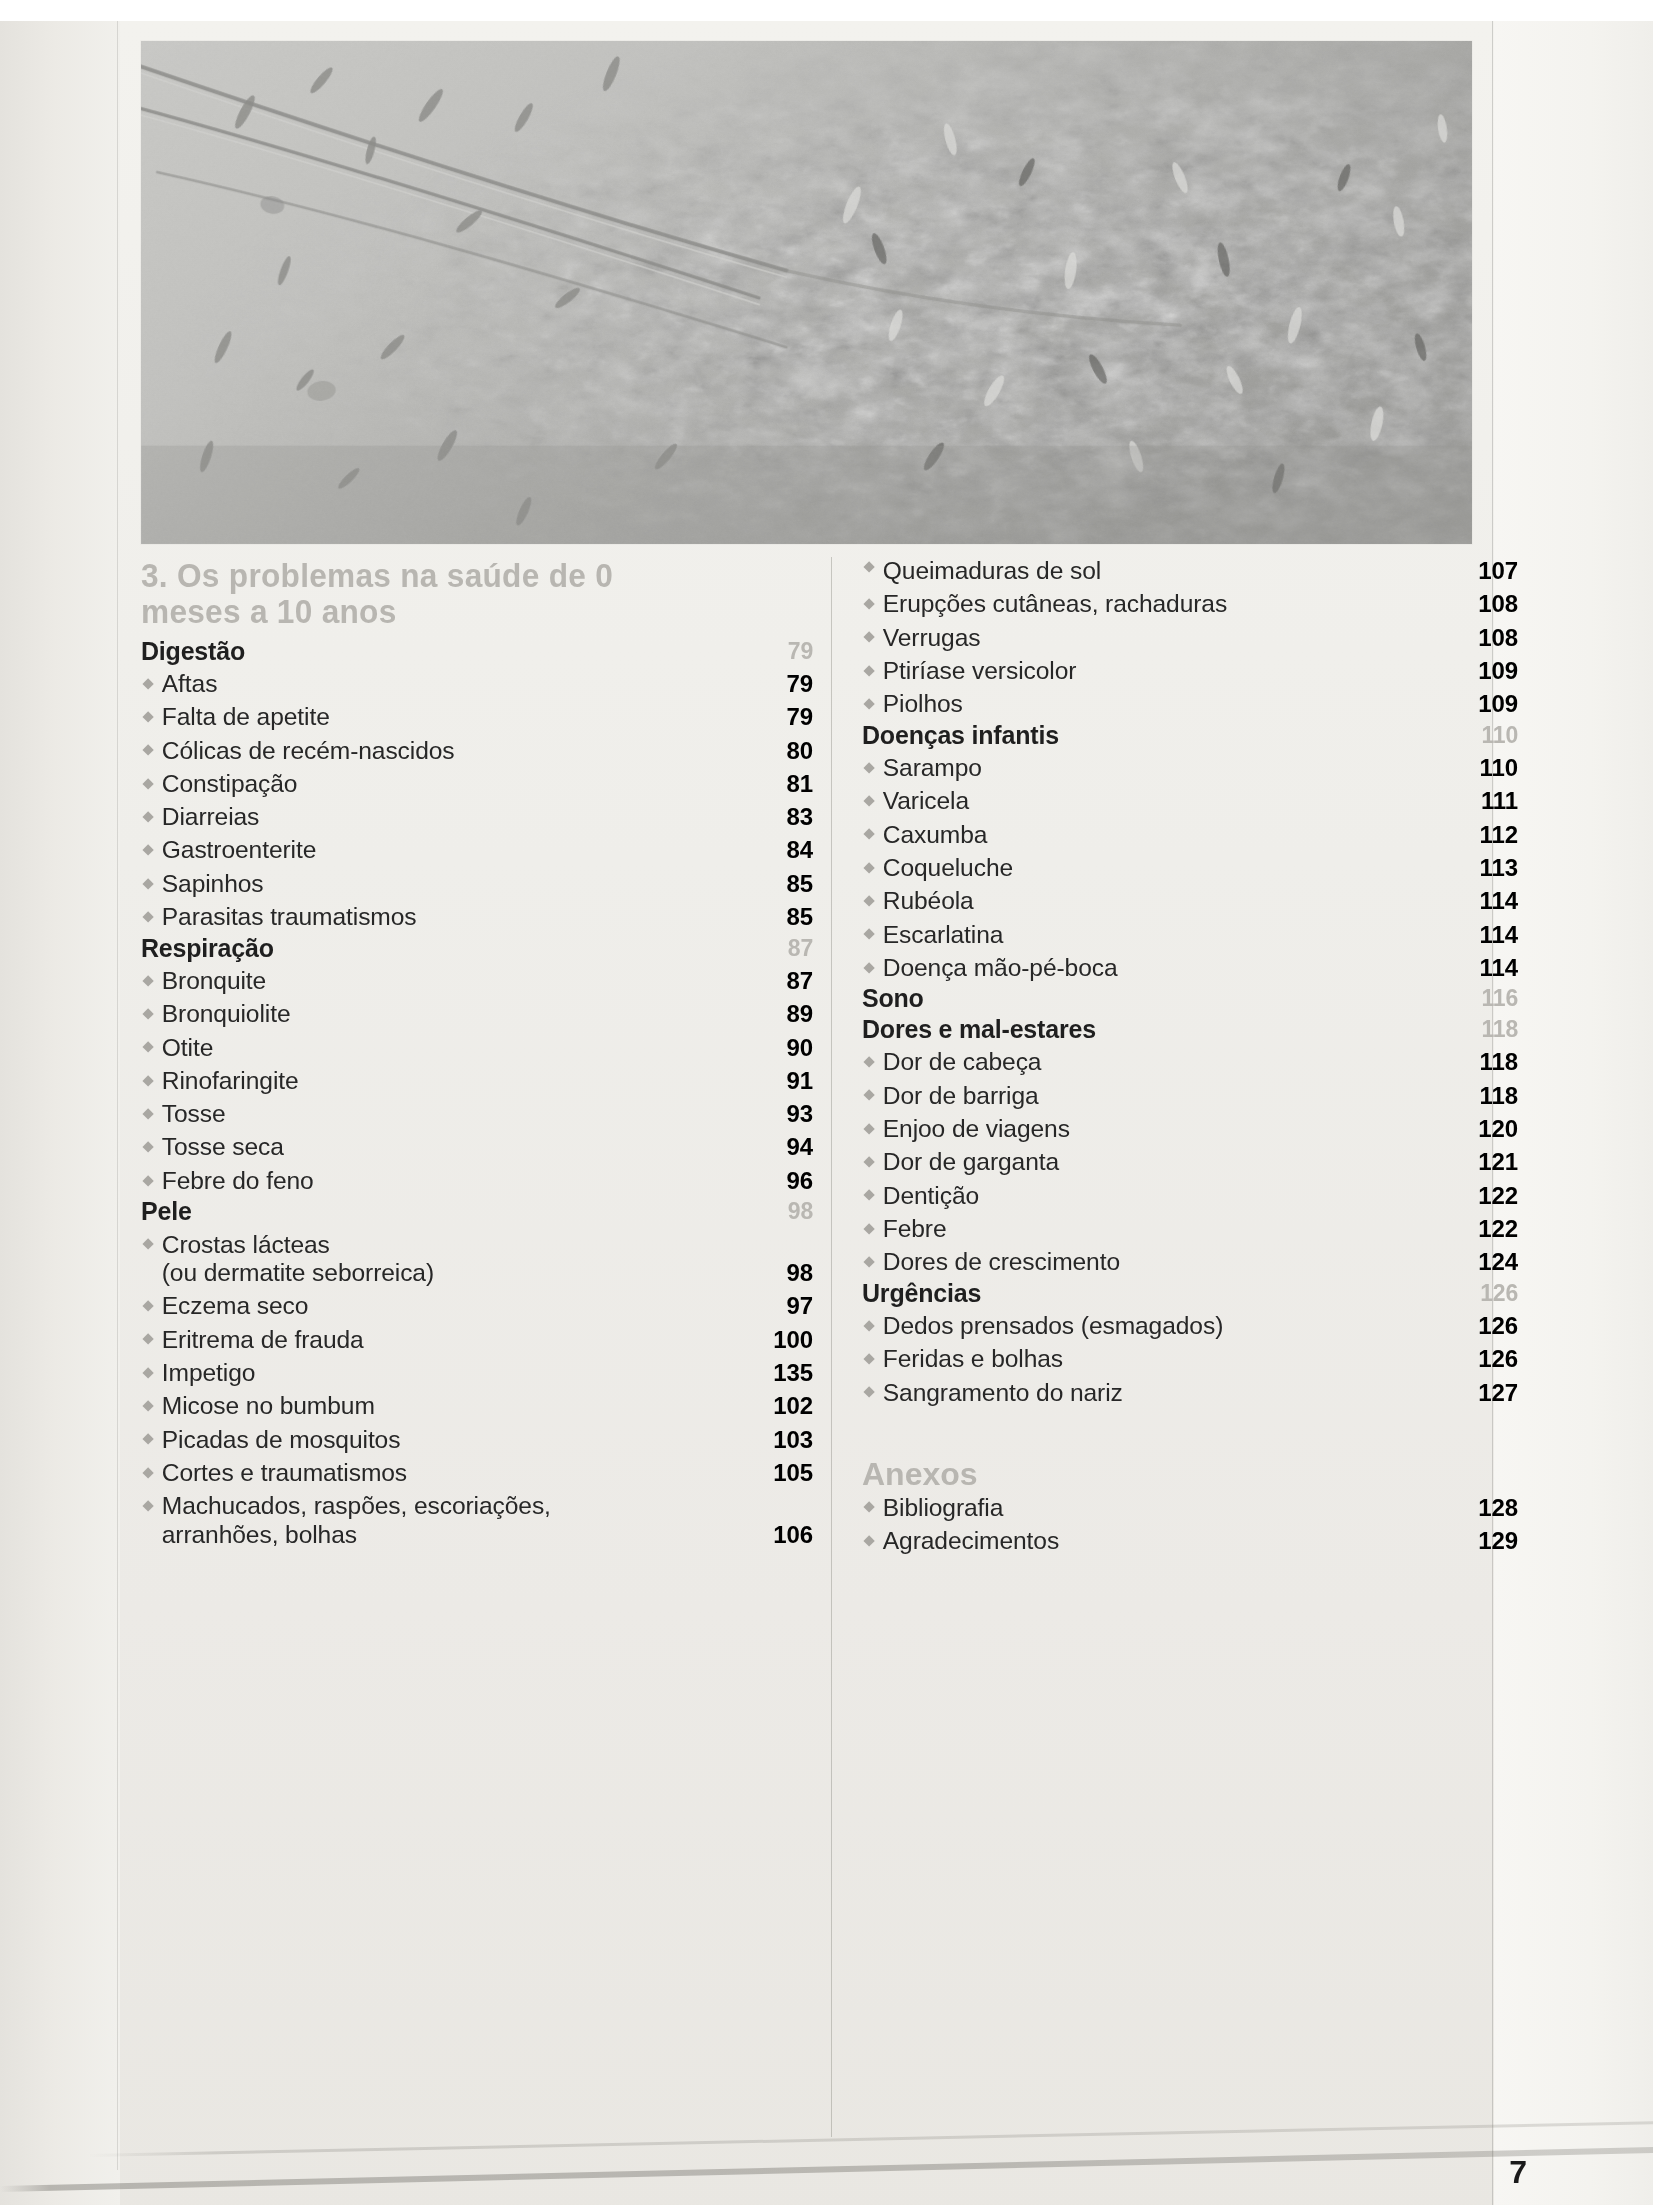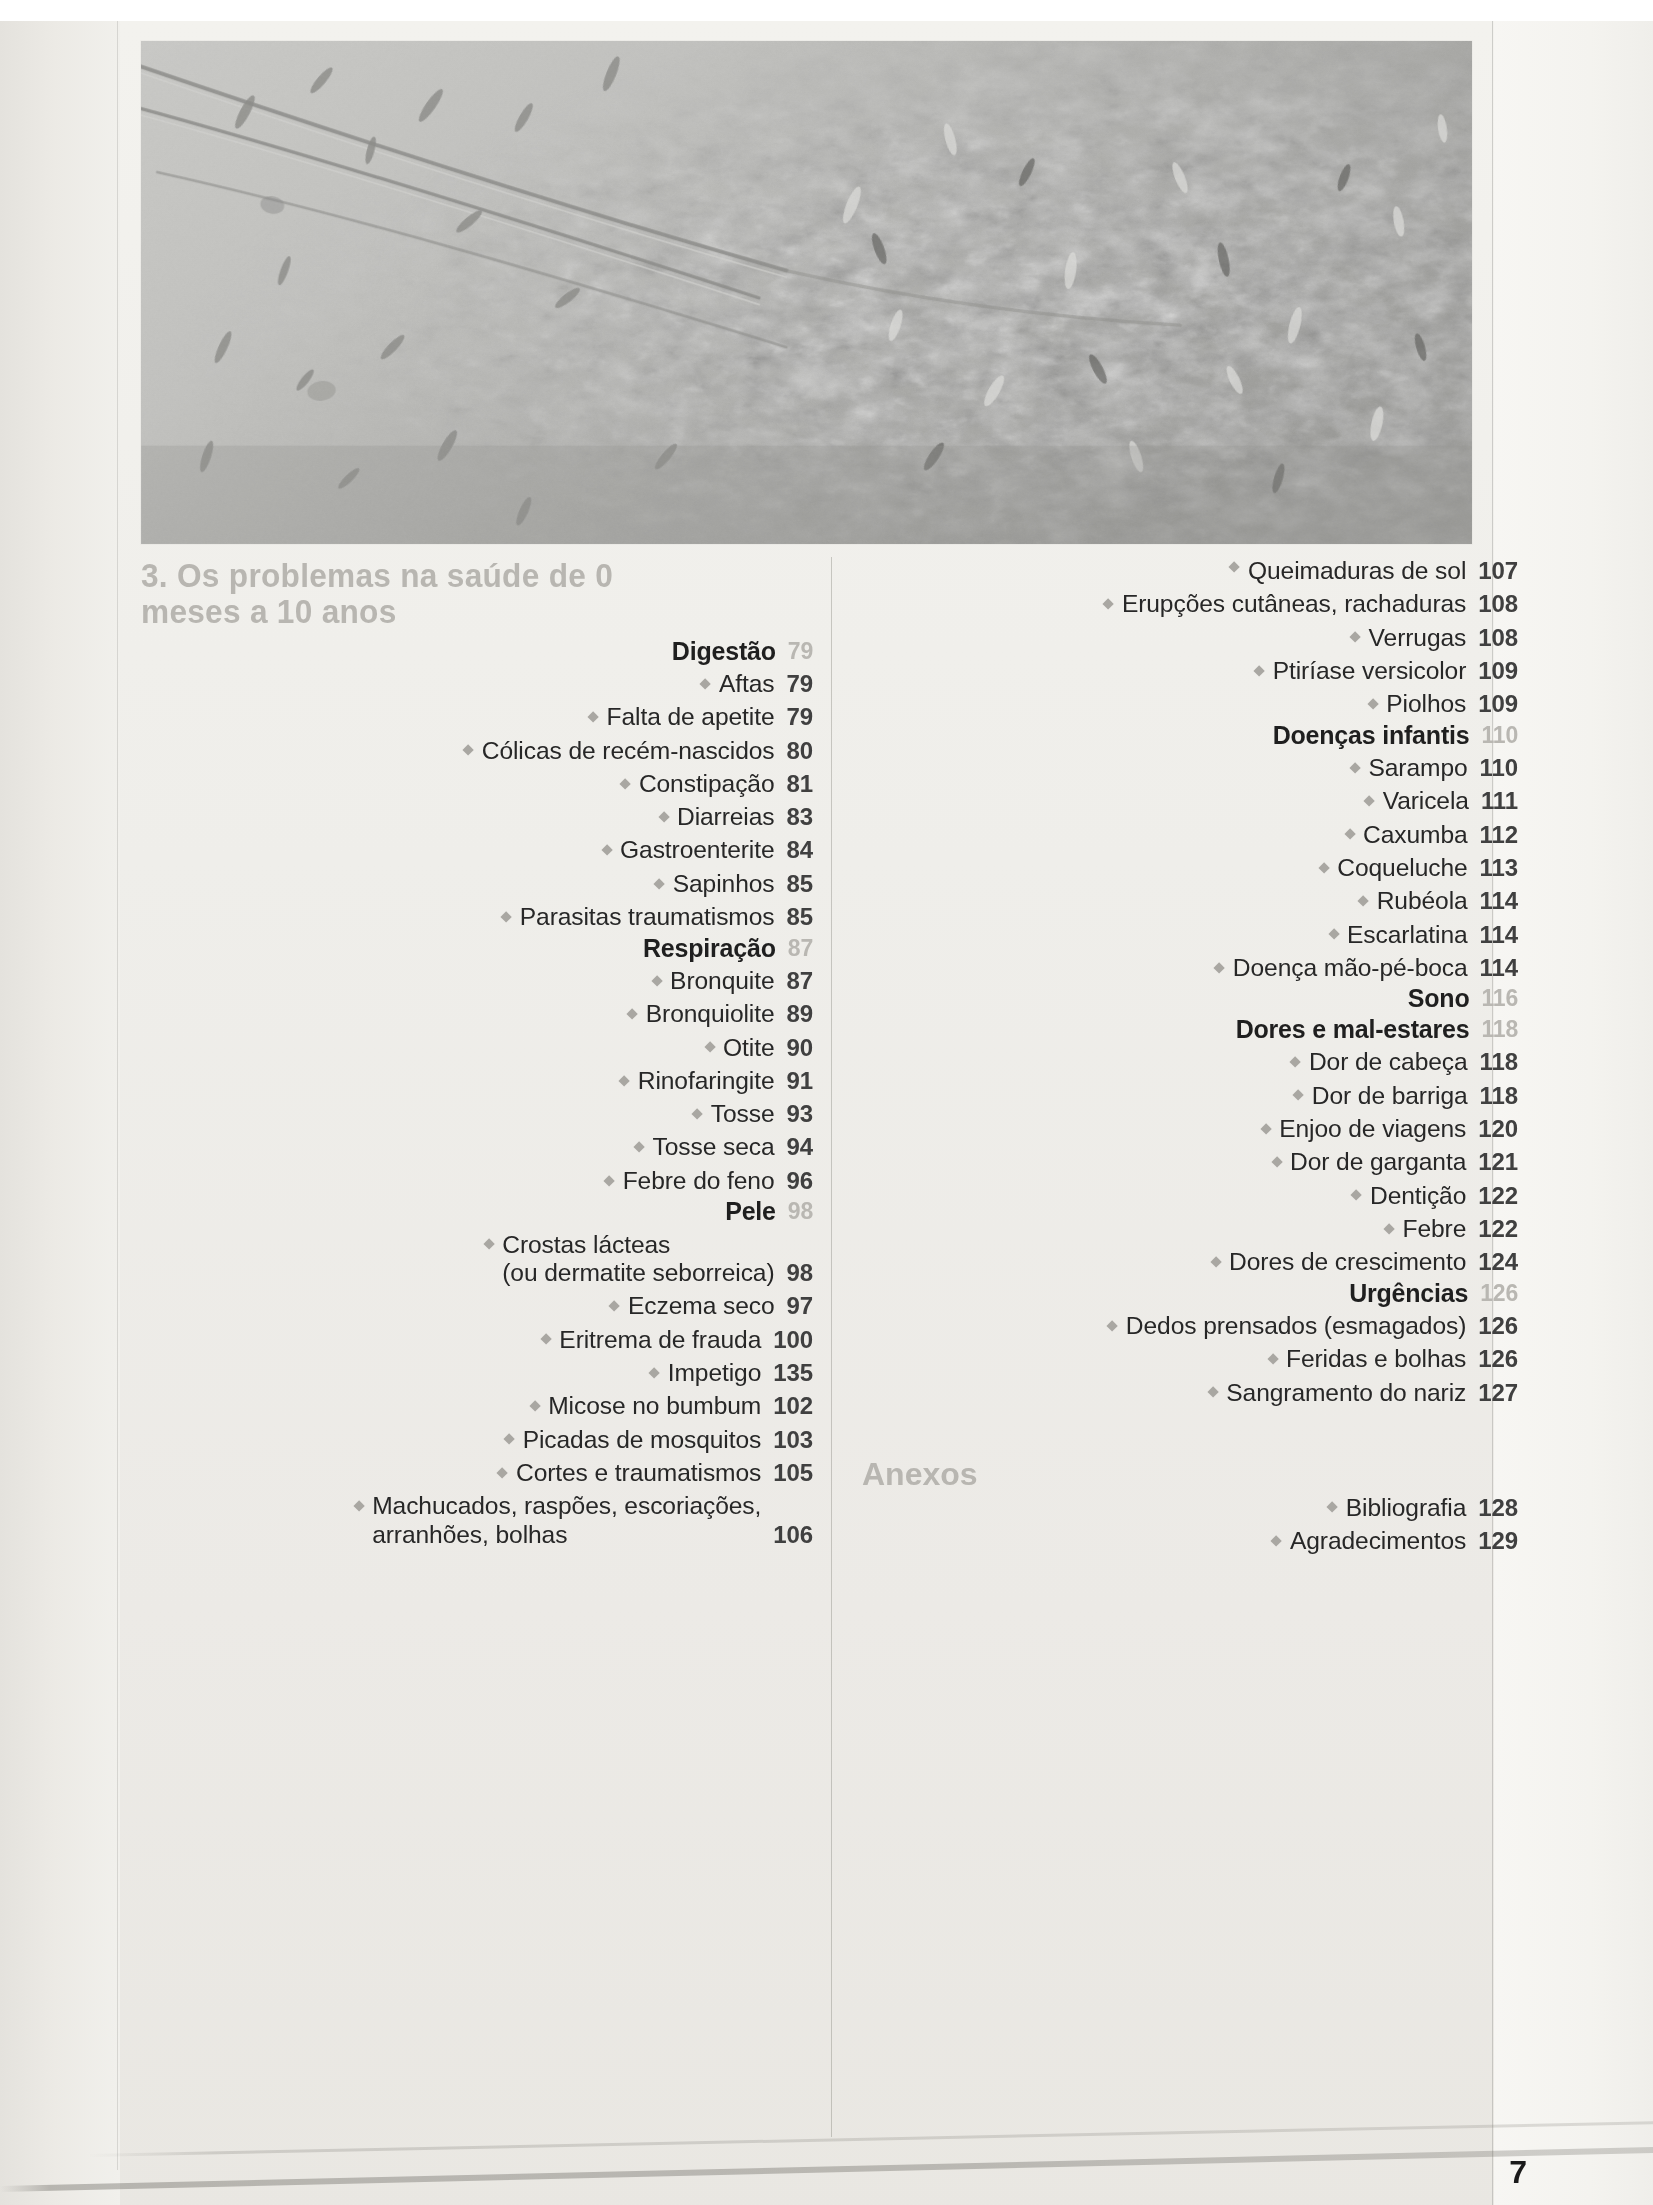--- a/index.html
+++ b/index.html
@@ -115,21 +115,21 @@
     transform: scaleX(0.93);
     transform-origin: left center;
     white-space: pre-line;
   }
 
   
   .row {
     position: relative;
     display: flex;
     align-items: flex-end;
-    justify-content: flex-end;
+    justify-content: space-between;
     width: 100%;
   }
   .row .lbl { white-space: pre-line; }
   .row .pg  {
     flex: 0 0 auto;
     padding-left: 12px;
     text-align: right;
   }
 
   
@@ -152,21 +152,21 @@
     font-size: 24.6px;
     line-height: 28.4px;
     color: #272727;
     padding-top: 4.9px;
     letter-spacing: -0.1px;
   }
   .item .lbl { display: flex; align-items: flex-start; }
   .item .pg {
     font-weight: bold;
     font-size: 24px;
-    color: #404040;
+    color: #000000;
   }
   .bullet {
     flex: 0 0 auto;
     display: inline-block;
     width: 8.2px; height: 8.2px;
     background: #a9a7a2;
     transform: rotate(45deg);
     margin: 9.8px 9.3px 0 3.3px;
   }
   .anexos-gap { height: 50px; }

